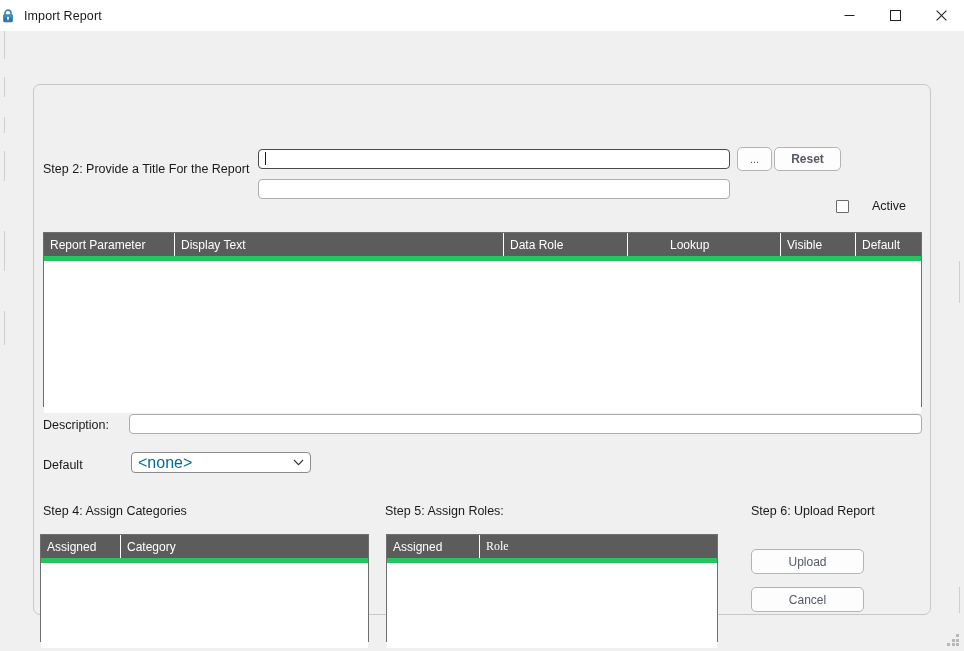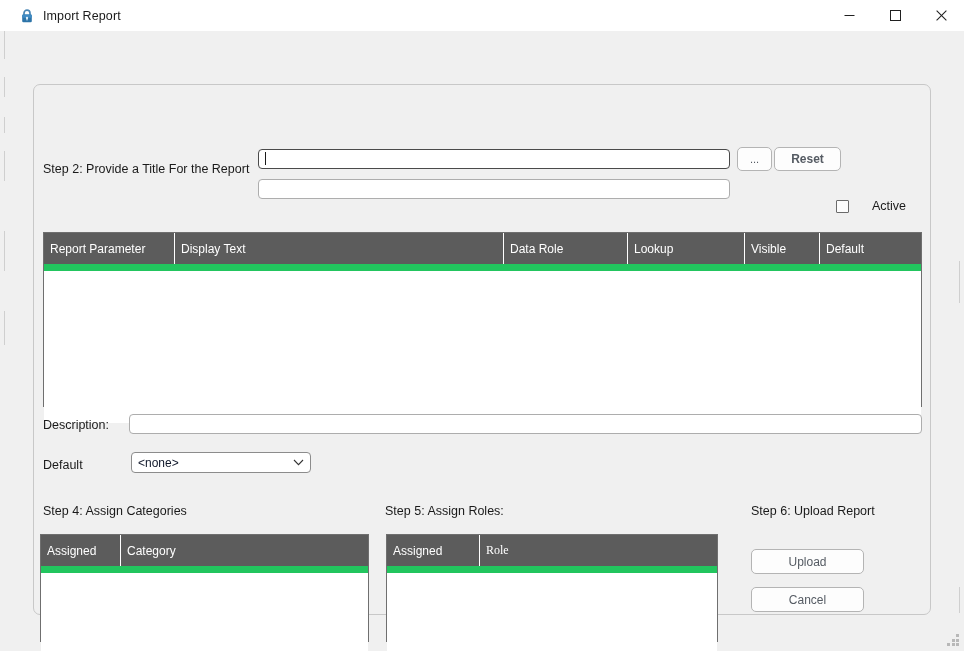--- a/index.html
+++ b/index.html
@@ -22,21 +22,21 @@
     height: 31px;
     background: #ffffff;
     display: flex;
     align-items: center;
     position: relative;
     border-bottom: 1px solid #e8e8e8;
   }
   .title-left {
     display: flex;
     align-items: center;
-    padding-left: 19px;
+    padding-left: 0;
     gap: 8px;
   }
   .lock-icon {
     width: 16px;
     height: 16px;
     display: block;
   }
   .title-text {
     font-size: 12.5px;
     color: #1a1a1a;
@@ -157,23 +157,23 @@
 
   
   .grid {
     position: absolute;
     box-sizing: border-box;
     background: #ffffff;
     border: 1px solid #6f6f6f;
   }
   .grid-header {
     display: flex;
-    height: 38px;
+    height: 28px;
     background: #5c5c5c;
-    border-bottom: 7px solid #22c55e;
+    border-bottom: 5px solid #22c55e;
     box-sizing: border-box;
   }
   .gh-cell {
     box-sizing: border-box;
     color: #ffffff;
     font-size: 12px;
     display: flex;
     align-items: center;
     padding-left: 6px;
     border-right: 1px solid #ffffff;
@@ -189,22 +189,22 @@
   .combo {
     position: absolute;
     box-sizing: border-box;
     height: 21px;
     background: #ffffff;
     border: 1px solid #8c8c8c;
     border-radius: 4px;
     display: flex;
     align-items: center;
     padding: 0 6px;
-    font-size: 12px;
-    color: #0f172a;
+    font-size: 16px;
+    color: #0369a1;
     justify-content: space-between;
   }
   .chev { display: block; }
 
   
   .grip {
     position: absolute;
     right: 4px;
     bottom: 4px;
     width: 13px;
@@ -283,21 +283,21 @@
     <div class="checkrow" style="left:802px; top:114px;">
       <span class="checkbox"></span>
       <span>Active</span>
     </div>
 
     <div class="grid" style="left:9px; top:147px; width:879px; height:175px;">
       <div class="grid-header">
         <div class="gh-cell" style="width:131px;">Report Parameter</div>
         <div class="gh-cell" style="width:329px;">Display Text</div>
         <div class="gh-cell" style="width:124px;">Data Role</div>
-        <div class="gh-cell" style="width:117px;">Lookup</div>
+        <div class="gh-cell" style="width:117px;margin-left:36px;">Lookup</div>
         <div class="gh-cell" style="width:75px;">Visible</div>
         <div class="gh-cell" style="flex:1;">Default</div>
       </div>
       <div class="grid-body" style="height:152px;"></div>
     </div>
 
     <div class="lbl" style="left:9px; top:333px;">Description:</div>
 
     <input class="tbox" type="text" style="left: 95px; top: 329px; width: 793px;" placeholder="">
 

